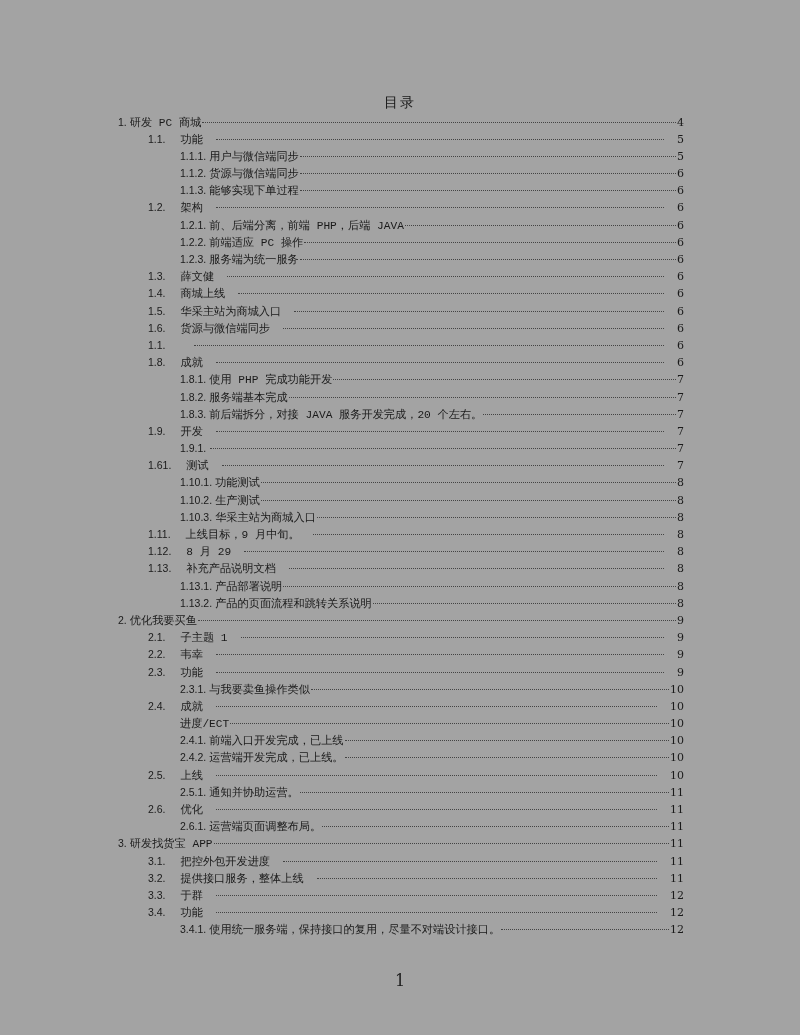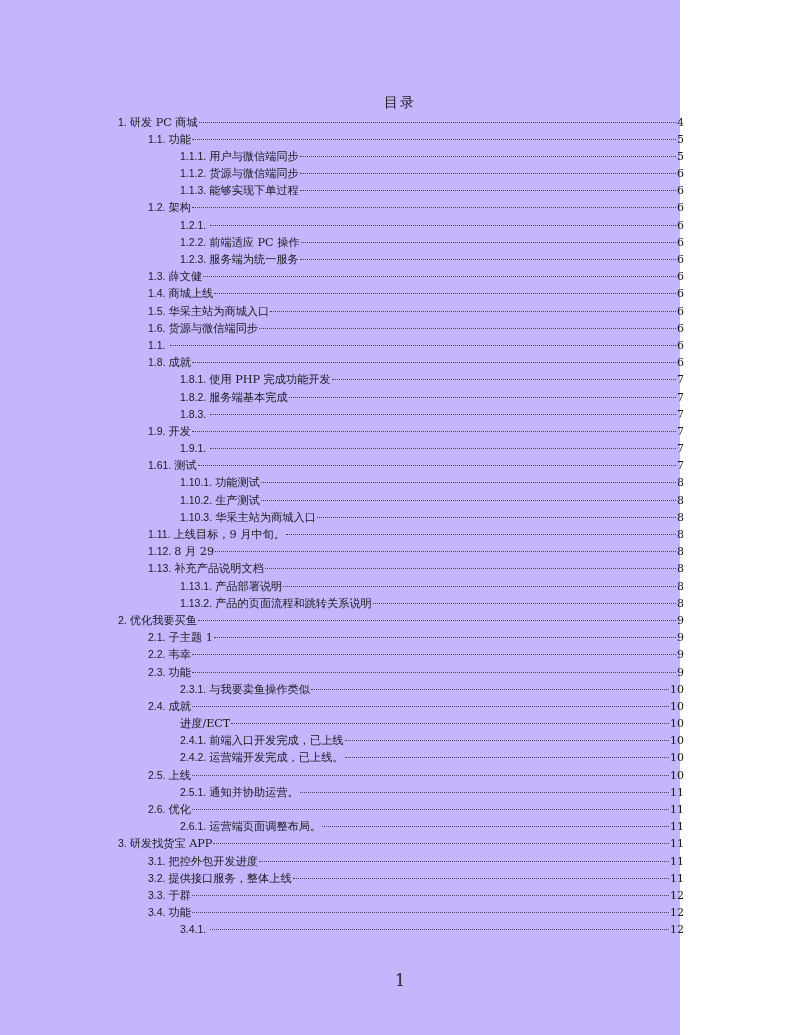--- a/index.html
+++ b/index.html
@@ -12,23 +12,23 @@
       height: 1035px;
       position: relative;
       overflow: hidden;
       font-family: "DejaVu Serif", "Liberation Serif", serif;
       color: #1a1a1a;
     }
     .page {
       position: absolute;
       left: 0;
       top: 0;
-      width: 680px;
+      width: 800px;
       height: 1035px;
-      background: #c4b5fd;
+      background: #a3a3a3;
     }
     .toc-title {
       position: absolute;
       left: 0;
       top: 93px;
       width: 800px;
       text-align: center;
       font-size: 14px;
       line-height: 18px;
       letter-spacing: 2px;
@@ -46,30 +46,31 @@
       display: flex;
       align-items: baseline;
       height: 17.2px;
       line-height: 17.2px;
       font-size: 11.2px;
       white-space: nowrap;
       overflow: hidden;
       cursor: pointer;
     }
     .toc-entry.level-1 { padding-left: 0; }
-    .toc-entry.level-2 { padding-left: 30px; }
+    .toc-entry.level-2 { padding-left: 30px; gap: 12px; }
     .toc-entry.level-3 { padding-left: 62px; justify-content: center; }
     .toc-num {
       font-family: "Liberation Sans", sans-serif;
       font-size: 10.5px;
       margin-right: 3px;
       flex: 0 0 auto;
     }
     .toc-text {
       flex: 0 0 auto;
+      font-family: Liberation Mono, monospace;
     }
     .toc-leader {
       flex: 1 1 auto;
       overflow: hidden;
       margin: 0 1px;
       position: relative;
       top: -3px;
       height: 1px;
       border-bottom: 1px dotted #444;
       min-width: 6px;
@@ -127,20 +128,21 @@
         <span class="toc-page">6</span>
       </li>
       <li class="toc-entry level-2">
         <span class="toc-num">1.2.</span>
         <span class="toc-text">架构</span>
         <span class="toc-leader"></span>
         <span class="toc-page">6</span>
       </li>
       <li class="toc-entry level-3">
         <span class="toc-num">1.2.1.</span>
+        <span class="toc-text">前、后端分离，前端 PHP，后端 JAVA</span>
         <span class="toc-leader"></span>
         <span class="toc-page">6</span>
       </li>
       <li class="toc-entry level-3">
         <span class="toc-num">1.2.2.</span>
         <span class="toc-text">前端适应 PC 操作</span>
         <span class="toc-leader"></span>
         <span class="toc-page">6</span>
       </li>
       <li class="toc-entry level-3">
@@ -192,20 +194,21 @@
         <span class="toc-page">7</span>
       </li>
       <li class="toc-entry level-3">
         <span class="toc-num">1.8.2.</span>
         <span class="toc-text">服务端基本完成</span>
         <span class="toc-leader"></span>
         <span class="toc-page">7</span>
       </li>
       <li class="toc-entry level-3">
         <span class="toc-num">1.8.3.</span>
+        <span class="toc-text">前后端拆分，对接 JAVA 服务开发完成，20 个左右。</span>
         <span class="toc-leader"></span>
         <span class="toc-page">7</span>
       </li>
       <li class="toc-entry level-2">
         <span class="toc-num">1.9.</span>
         <span class="toc-text">开发</span>
         <span class="toc-leader"></span>
         <span class="toc-page">7</span>
       </li>
       <li class="toc-entry level-3">
@@ -369,19 +372,20 @@
         <span class="toc-page">12</span>
       </li>
       <li class="toc-entry level-2">
         <span class="toc-num">3.4.</span>
         <span class="toc-text">功能</span>
         <span class="toc-leader"></span>
         <span class="toc-page">12</span>
       </li>
       <li class="toc-entry level-3">
         <span class="toc-num">3.4.1.</span>
+        <span class="toc-text">使用统一服务端，保持接口的复用，尽量不对端设计接口。</span>
         <span class="toc-leader"></span>
         <span class="toc-page">12</span>
       </li>
     </ul>
 
   <div class="page-number">1</div>
 </div>
 
 </body></html>

